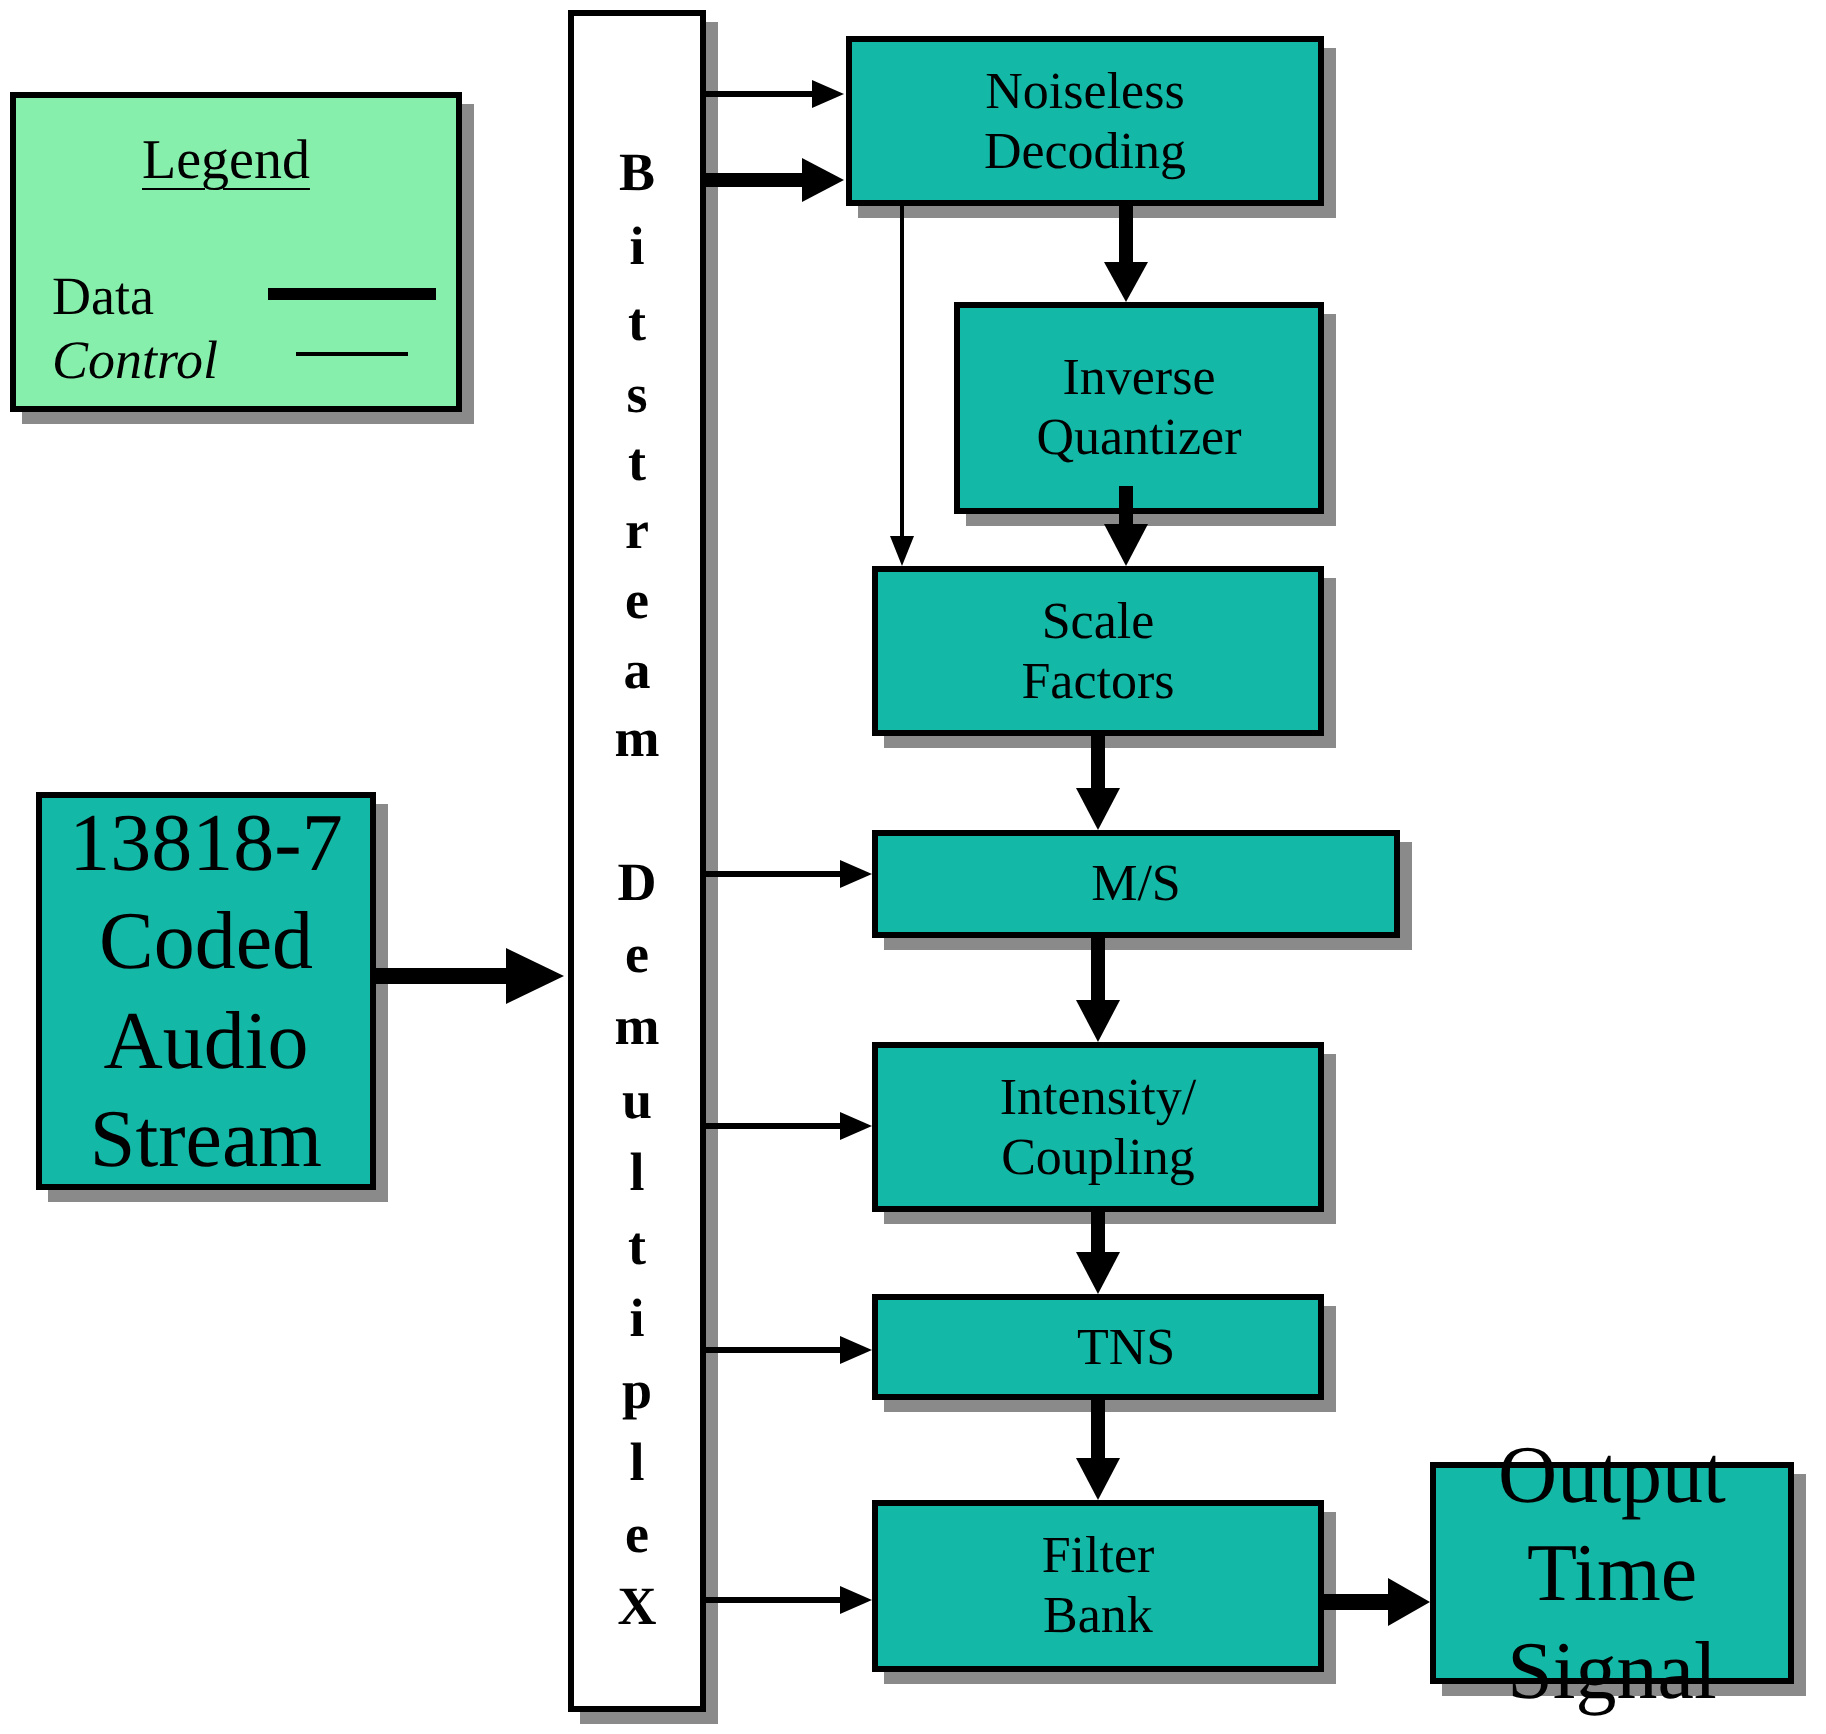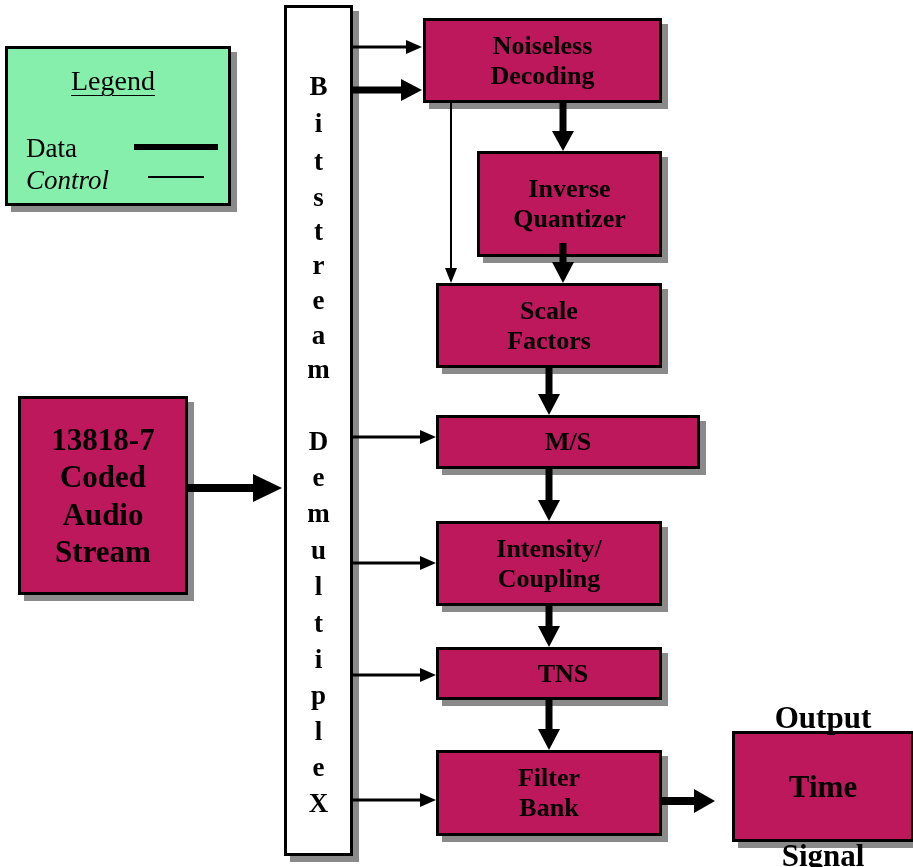--- a/index.html
+++ b/index.html
@@ -1,20 +1,20 @@
 <!DOCTYPE html>
 <html><head>
 <meta charset="utf-8">
 <style>
   html,body{margin:0;padding:0;background:#fff;}
   body{width:913px;height:867px;position:relative;overflow:hidden;font-family:"Liberation Serif","DejaVu Serif",serif;color:#000;}
-  .box{position:absolute;background:#be185d;border:3px solid #000;box-shadow:6px 6px 0 #8a8a8a;box-sizing:border-box;display:flex;flex-direction:column;align-items:center;justify-content:center;text-align:center;font-weight:bold;line-height:1.15;}
+  .box{position:absolute;background:#14b8a6;border:3px solid #000;box-shadow:6px 6px 0 #8a8a8a;box-sizing:border-box;display:flex;flex-direction:column;align-items:center;justify-content:center;text-align:center;font-weight:normal;line-height:1.15;}
   .box span{display:block;}
   .fs26{font-size:26px;}
-  .fs30{font-size:31px;line-height:1.2;}
+  .fs30{font-size:41px;line-height:1.2;}
   .legend{position:absolute;left:5px;top:46px;width:226px;height:160px;border:3px solid #000;box-shadow:6px 6px 0 #8a8a8a;background:#86efac;box-sizing:border-box;}
   .legend-title{position:absolute;left:63px;top:16px;font-size:28px;text-decoration:underline;text-underline-offset:5px;text-decoration-thickness:1px;}
   .legend-row{position:absolute;left:18px;font-size:27px;}
   .leg-line{position:absolute;background:#000;}
   .demux{position:absolute;left:284px;top:5px;width:69px;height:851px;border:3px solid #000;box-shadow:6px 6px 0 #8a8a8a;background:#fff;box-sizing:border-box;}
   .demux .ch{position:absolute;left:0;width:100%;text-align:center;font-weight:bold;font-size:27px;}
   svg.arrows{position:absolute;left:0;top:0;width:913px;height:867px;pointer-events:none;}
 </style>
 </head>
 <body>
@@ -76,21 +76,21 @@
   <span>Intensity/</span>
   <span>Coupling</span>
 </div>
 <div class="box fs26" style="left:436px;top:647px;width:226px;height:53px;padding-left:28px;">
   <span>TNS</span>
 </div>
 <div class="box fs26" style="left:436px;top:750px;width:226px;height:86px;">
   <span>Filter</span>
   <span>Bank</span>
 </div>
-<div class="box fs30" style="left:732px;top:731px;width:182px;height:111px;gap:32px;">
+<div class="box fs30" style="left:715px;top:731px;width:182px;height:111px;">
   <span>Output</span>
   <span>Time</span>
   <span>Signal</span>
 </div>
 
 <svg class="arrows" viewBox="0 0 913 867">
 
   <g>
     <line x1="188" y1="488" x2="255" y2="488" stroke="#000" stroke-width="8"></line>
     <polygon points="253,474 282,488 253,502" fill="#000"></polygon>

